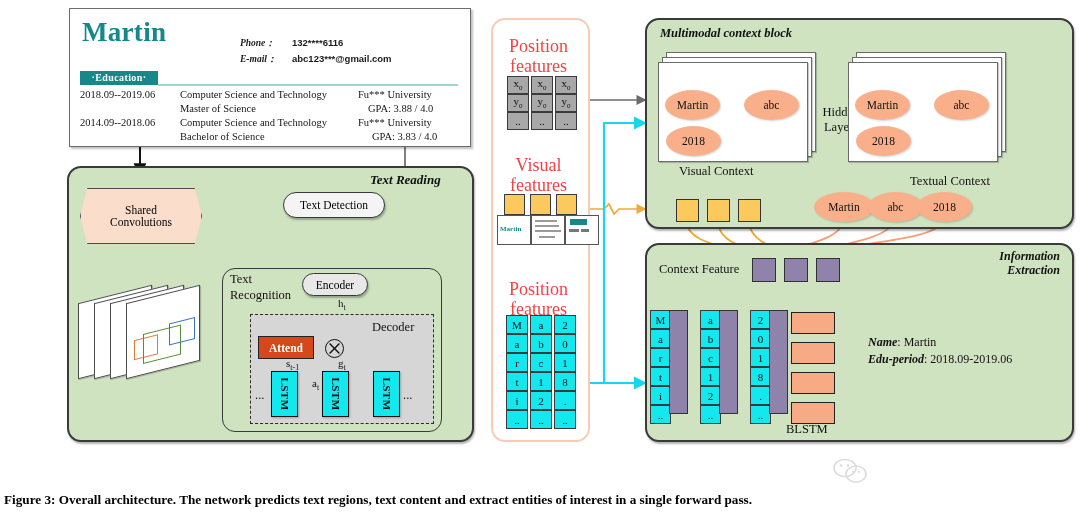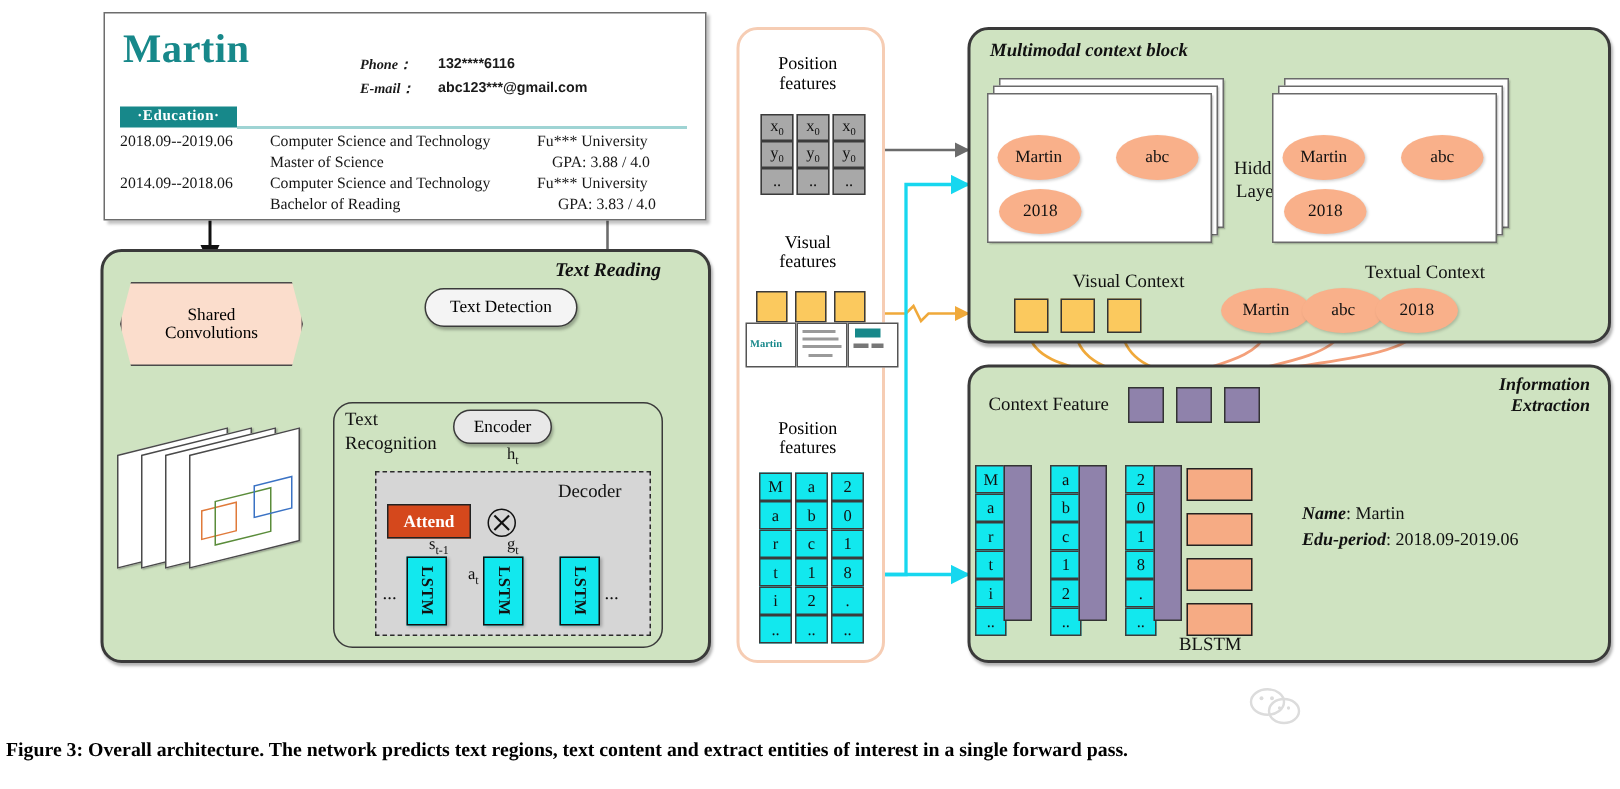--- a/index.html
+++ b/index.html
@@ -42,21 +42,21 @@
 
   
   .fmap{background:#fff;border:1.3px solid #4a4a4a;box-shadow:1px 1px 1px rgba(0,0,0,.25);
         transform:skewY(-14deg);}
 
   
   .cell{border:1.4px solid #3b3b3b;display:flex;align-items:center;justify-content:center;
         font-size:11px;font-family:"Liberation Serif",serif;color:#111;}
   .cell.grey{background:#a8a8a8;}
   .cell.cyan{background:#12e8ee;}
-  .ftitle{text-align:center;font-size:12px;line-height:1.12;font-family:"Liberation Serif",serif;color:#000000;}
+  .ftitle{text-align:center;font-size:18px;line-height:1.12;font-family:"Liberation Serif",serif;color:#ef4444;}
 
   .vsq{background:#fbc95e;border:1.4px solid #3b3b3b;}
   .vthumb{background:#fff;border:1.4px solid #555;overflow:hidden;}
 
   
   .card{background:#fff;border:1.6px solid #6a6a6a;box-shadow:1px 1px 1px rgba(0,0,0,.2);}
   .ell{background:#f9b08a;border-radius:50%;display:flex;align-items:center;justify-content:center;
        font-size:11.5px;font-family:"Liberation Serif",serif;color:#111;box-shadow:1px 1px 2px rgba(0,0,0,.18);}
 
   .ctxsq{background:#fbc95e;border:1.6px solid #333;}
@@ -228,21 +228,21 @@
         <span class="abs" style="left:100px;">Master of Science</span>
         <span class="abs" style="left:288px;">GPA: 3.88 / 4.0</span>
       </div>
       <div class="res-row" style="position:relative;height:14px;">
         <span class="abs" style="left:0;">2014.09--2018.06</span>
         <span class="abs" style="left:100px;">Computer Science and Technology</span>
         <span class="abs" style="left:278px;">Fu*** University</span>
       </div>
       <div class="res-row" style="position:relative;height:14px;">
         <span class="abs" style="left:0;"></span>
-        <span class="abs" style="left:100px;">Bachelor of Reading</span>
+        <span class="abs" style="left:100px;">Bachelor of Science</span>
         <span class="abs" style="left:292px;">GPA: 3.83 / 4.0</span>
       </div>
     </div>
   </div>
 
   <div class="abs greenbox" style="left:67px;top:166px;width:403px;height:272px;"></div>
   <div class="abs panel-title nosel" style="left:370px;top:172px;font-size:13px;">Text Reading</div>
 
   <div class="abs trap nosel" style="left:80px;top:188px;width:120px;height:54px;">
     <div>
@@ -454,21 +454,21 @@
     <div>Layers</div>
   </div>
 
   <div class="abs card" style="left:856px;top:52px;width:148px;height:98px;"></div>
   <div class="abs card" style="left:852px;top:57px;width:148px;height:98px;"></div>
   <div class="abs card" style="left:848px;top:62px;width:148px;height:98px;"></div>
   <div class="abs ell nosel" style="left:855px;top:90px;width:55px;height:30px;">Martin</div>
   <div class="abs ell nosel" style="left:934px;top:90px;width:55px;height:30px;">abc</div>
   <div class="abs ell nosel" style="left:856px;top:126px;width:55px;height:30px;">2018</div>
 
-  <div class="abs lbl nosel" style="left:679px;top:180px;margin-left:36px;">Visual Context</div>
+  <div class="abs lbl nosel" style="left:679px;top:164px;">Visual Context</div>
   <div class="abs ctxsq" style="left:676px;top:199px;width:21px;height:21px;"></div>
   <div class="abs ctxsq" style="left:707px;top:199px;width:21px;height:21px;"></div>
   <div class="abs ctxsq" style="left:738px;top:199px;width:21px;height:21px;"></div>
 
   <div class="abs lbl nosel" style="left:910px;top:174px;">Textual Context</div>
   <div class="abs ell nosel" style="left:814px;top:192px;width:60px;height:30px;">Martin</div>
   <div class="abs ell nosel" style="left:868px;top:192px;width:55px;height:30px;">abc</div>
   <div class="abs ell nosel" style="left:917px;top:192px;width:55px;height:30px;">2018</div>
 
   <div class="abs greenbox" style="left:645px;top:243px;width:425px;height:195px;"></div>

